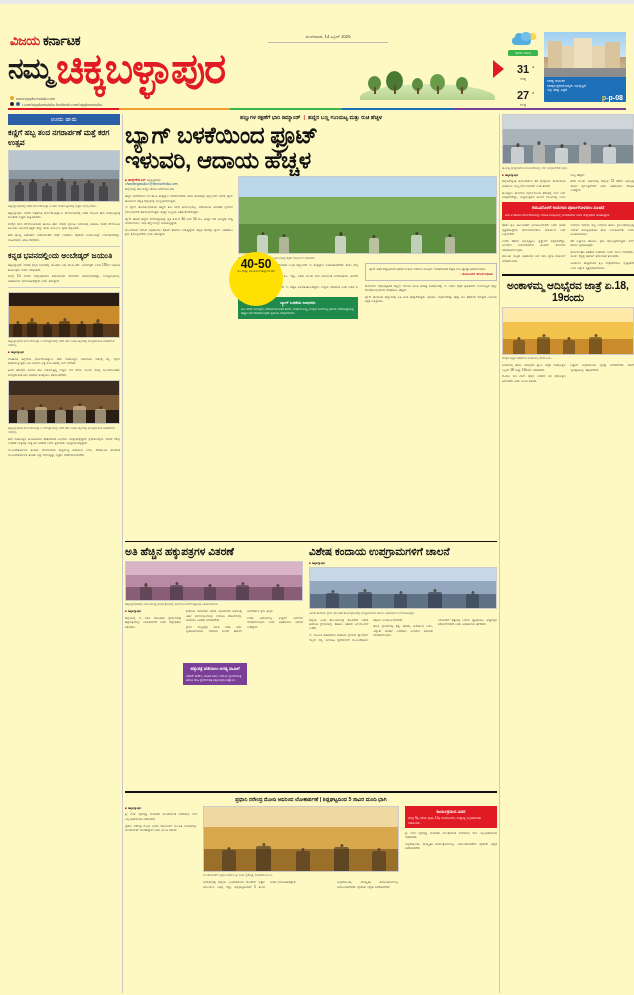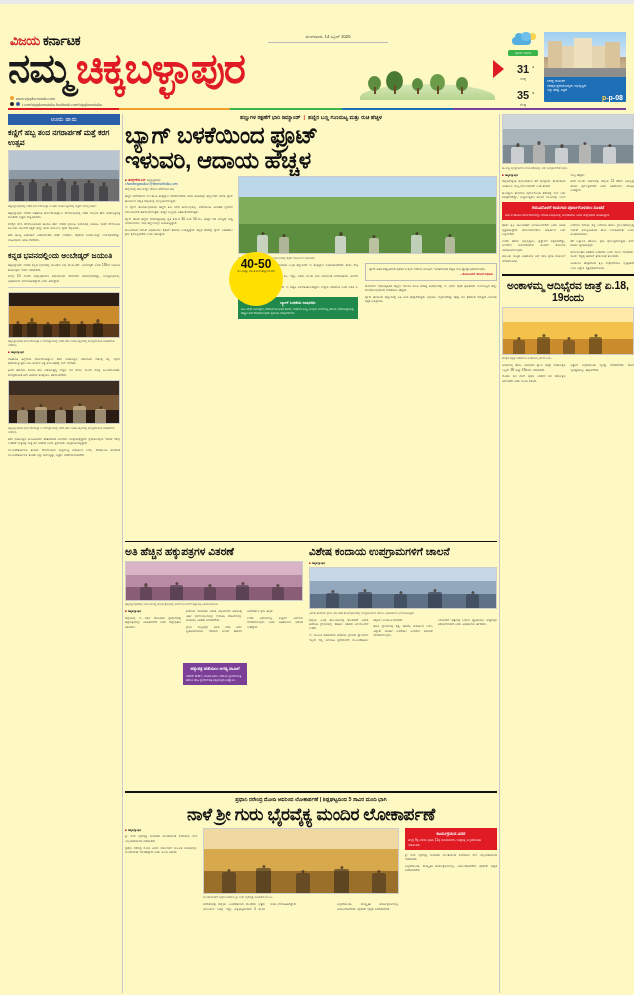--- a/index.html
+++ b/index.html
@@ -16,21 +16,21 @@
   }
   .copy p{margin:0 0 2.4px 0;}
   .copy b{color:#111;}
 
   
   .masthead{position:relative;height:103px;padding:6px 8px 0 8px;box-sizing:border-box;}
   .vk-logo{position:absolute;left:10px;top:29px;font-size:13px;font-weight:bold;letter-spacing:-.4px;white-space:nowrap;}
   .vk-logo .vk-red{color:#d2232a;}
   .vk-logo .vk-blk{color:#111;}
   .title-row{position:absolute;left:8px;top:44px;white-space:nowrap;}
-  .t-namma{font-size:40px;font-weight:bold;color:#1a1a1a;letter-spacing:-1px;line-height:40px;vertical-align:middle;font-family:Liberation Serif, serif;}
+  .t-namma{font-size:28px;font-weight:bold;color:#1a1a1a;letter-spacing:-1px;line-height:40px;vertical-align:middle;}
   .t-city{font-size:42px;font-weight:bold;color:#e01b24;letter-spacing:-1.2px;line-height:42px;vertical-align:middle;margin-left:4px;}
   .web-links{position:absolute;left:10px;top:92px;font-size:3.6px;color:#555;line-height:5px;}
   .web-links .badge{display:inline-block;width:4px;height:4px;border-radius:50%;margin-right:2px;vertical-align:-.5px;}
   .b-orange{background:#f0a02a;}
   .b-dark{background:#222;}
   .b-blue{background:#3b5998;}
   .datebar{
     position:absolute;left:268px;top:30px;width:120px;text-align:center;
     font-size:4.2px;color:#333;border-bottom:.6px solid #bbb;padding-bottom:2.5px;
   }
@@ -175,21 +175,21 @@
       <div class="wx-icon">
         <div class="wx-sun"></div>
           <div class="wx-cloud"></div>
       </div>
       <span class="wx-pill">ಭಾಗಶಃ ಮೋಡ</span>
       <div class="wx-temp">
         <span>31</span><sup>°</sup>
       </div>
       <span class="wx-lbl">ಕನಿಷ್ಠ</span>
       <div class="wx-temp">
-        <span>35</span><sup>°</sup>
+        <span>27</span><sup>°</sup>
       </div>
       <span class="wx-lbl">ಗರಿಷ್ಠ</span>
     </div>
 
     <div class="promo">
       <div class="pimg">
         <div class="bldg" style="background:#e4d4b0;"></div>
         <div class="bldg-r" style="left:4px;width:14px;height:27px;"></div>
         <div class="bldg-r" style="left:30px;width:18px;height:30px;background:#efe0bd;"></div>
         <div class="bldg-r" style="right:6px;width:15px;height:26px;"></div>
@@ -395,21 +395,20 @@
             <span class="bt">ಹಕ್ಕುಪತ್ರ ಪಡೆಯಲು ಅಗತ್ಯ ದಾಖಲೆ</span>
             <span>ಆಧಾರ್ ಕಾರ್ಡ್, ಪಡಿತರ ಚೀಟಿ, ಆದಾಯ ಪ್ರಮಾಣಪತ್ರ ಹಾಗೂ ಜಾತಿ ಪ್ರಮಾಣಪತ್ರ ಸಲ್ಲಿಸುವುದು ಕಡ್ಡಾಯ.</span>
           </div>
         </div>
         <div style="height:242px;"></div>
       </div>
 
       <div class="hr2"></div>
 
       <div class="kicker">ಪ್ರಧಾನಿ ನರೇಂದ್ರ ಮೋದಿ ಅವರಿಂದ ಲೋಕಾರ್ಪಣೆ | ಶಿಡ್ಲಘಟ್ಟದಿಂದ 5 ಸಾವಿರ ಮಂದಿ ಭಾಗಿ</div>
-      <div class="hl-xl" style="font-size:17px;line-height:20px;text-align:center;">ನಾಳೆ ಶ್ರೀ ಗುರು ಭೈರವೈಕ್ಯ ಮಂದಿರ ಲೋಕಾರ್ಪಣೆ</div>
 
       <div style="position:relative;margin-top:3px;">
         <div style="position:absolute;left:0;top:0;width:72px;">
           <div class="copy">
             <p><span class="dotlead"></span><b>ಚಿಕ್ಕಬಳ್ಳಾಪುರ</b></p>
             <p>ಶ್ರೀ ಗುರು ಭೈರವೈಕ್ಯ ಮಂದಿರದ ಲೋಕಾರ್ಪಣೆ ಸಮಾರಂಭ ನಾಳೆ ವಿಜೃಂಭಣೆಯಿಂದ ನಡೆಯಲಿದೆ.</p>
             <p>ಪ್ರಧಾನಿ ನರೇಂದ್ರ ಮೋದಿ ಅವರು ವರ್ಚುವಲ್ ಮೂಲಕ ಮಂದಿರವನ್ನು ಲೋಕಾರ್ಪಣೆ ಮಾಡಲಿದ್ದಾರೆ ಎಂದು ಸಮಿತಿ ತಿಳಿಸಿದೆ.</p>
           </div>
         </div>
         <div style="position:absolute;left:78px;top:0;width:196px;">

